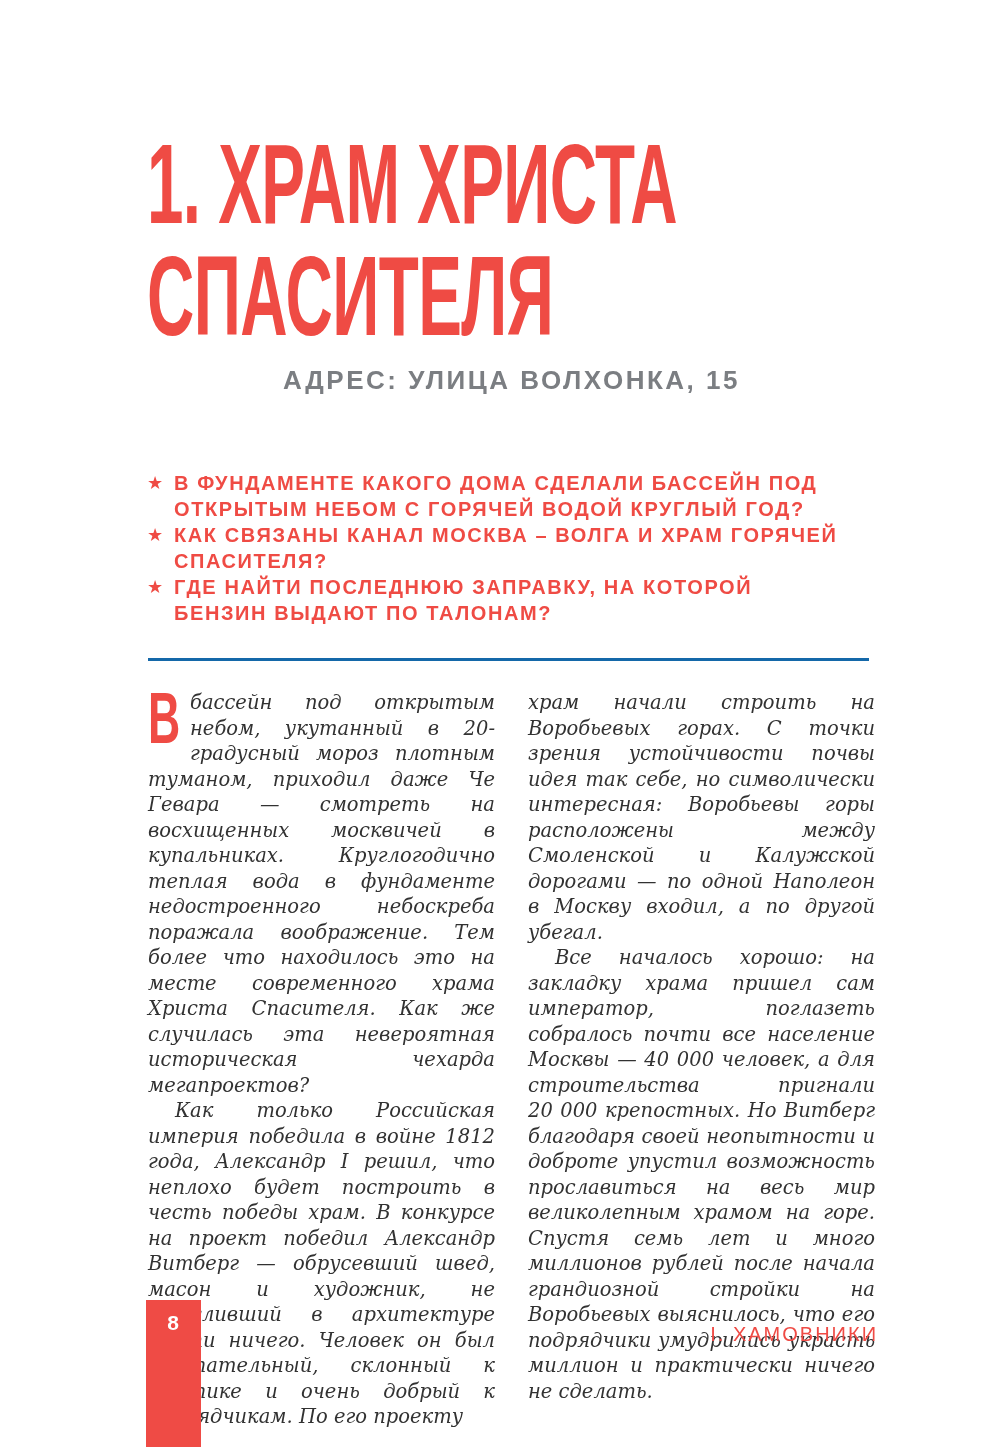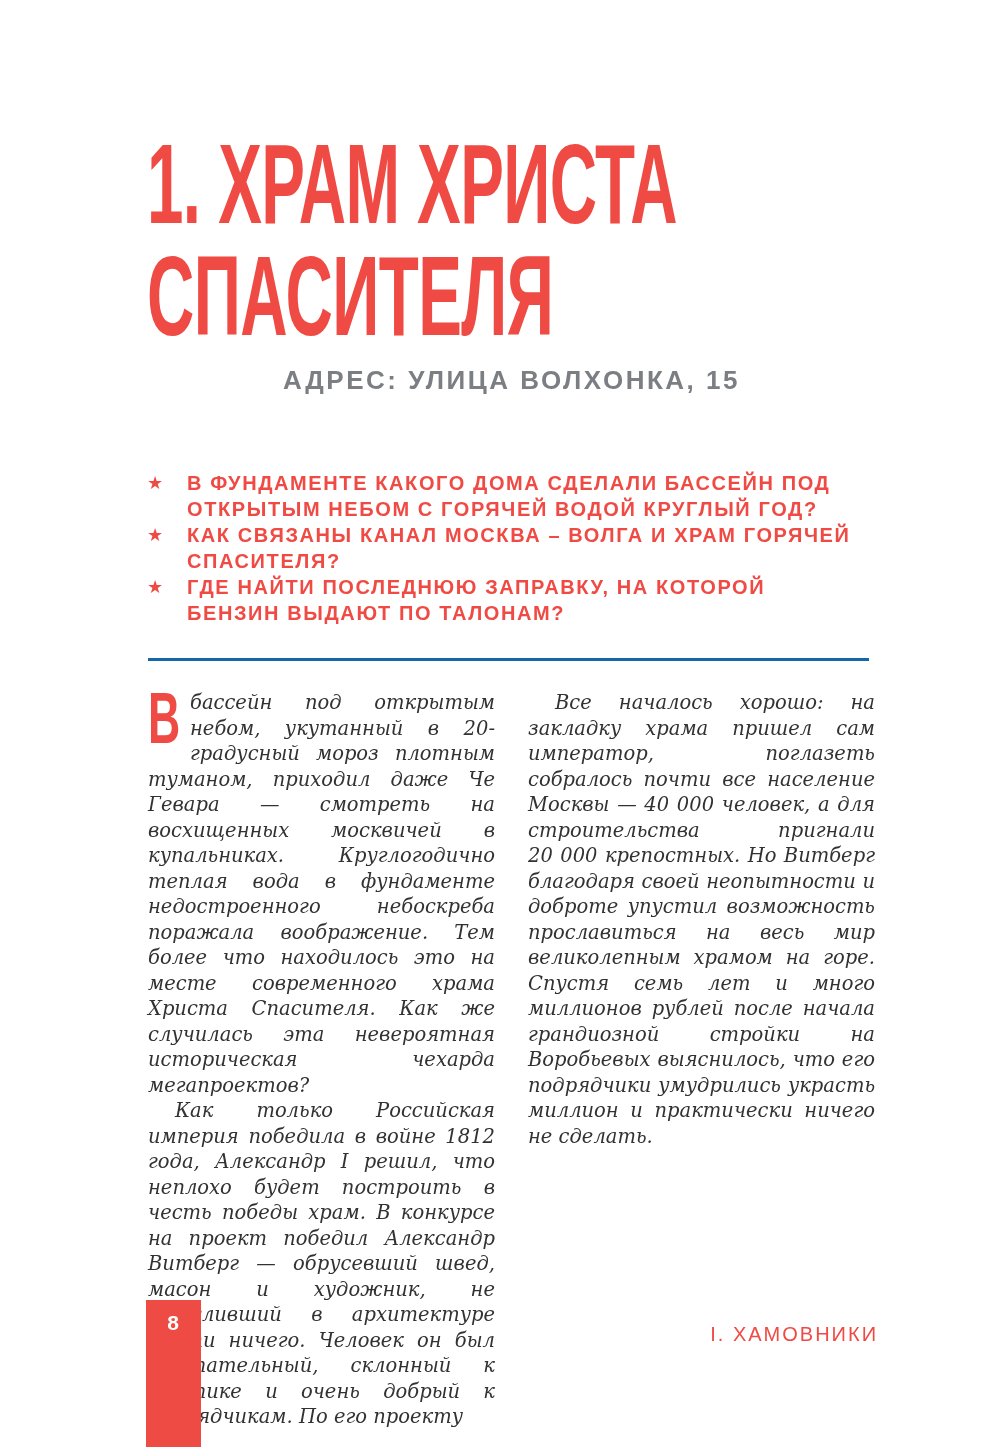--- a/index.html
+++ b/index.html
@@ -52,21 +52,20 @@
     line-height:26px;
     color:#EF4B44;
   }
   .q-text{
     width:673px;
     font-weight:bold;
     font-size:20px;
     line-height:26px;
     letter-spacing:1.6px;
     color:#EF4B44;
-    margin-left:13px;
   }
 
   
   .rule{
     position:absolute;left:148px;top:658px;
     width:721px;height:3px;
     background:#1468A9;
   }
 
   
@@ -159,20 +158,21 @@
   <div class="body">
     <div class="col">
       <p>
         <span class="dropcap-box">
             <span class="dropcap-inner">В</span>
           </span><span>бассейн под открытым небом, укутанный в 20-градусный мороз плотным туманом, приходил даже Че Гевара — смотреть на восхищен­ных москвичей в купальниках. Кругло­годично теплая вода в фундаменте недостроенного небоскреба поражала воображение. Тем более что находи­лось это на месте современного храма Христа Спасителя. Как же случилась эта невероятная историческая чехар­да мегапроектов?</span>
       </p>
       <p class="indent">Как только Российская империя по­бедила в войне 1812 года, Александр I решил, что неплохо будет построить в честь победы храм. В конкурсе на проект победил Александр Витберг — обрусевший швед, масон и художник, не смысливший в архитектуре почти ничего. Человек он был мечтатель­ный, склонный к мистике и очень доб­рый к подрядчикам. По его проекту</p>
     </div>
     <div class="col">
+      <p>храм начали строить на Воробьевых горах. С точки зрения устойчивости почвы идея так себе, но символически интересная: Воробьевы горы располо­жены между Смоленской и Калужской дорогами — по одной Наполеон в Мос­кву входил, а по другой убегал.</p>
       <p class="indent">Все началось хорошо: на закладку храма пришел сам император, по­глазеть собралось почти все населе­ние Москвы — 40&nbsp;000 человек, а для строительства пригнали 20&nbsp;000 кре­постных. Но Витберг благодаря сво­ей неопытности и доброте упустил возможность прославиться на весь мир великолепным храмом на горе. Спустя семь лет и много миллио­нов рублей после начала грандиоз­ной стройки на Воробьевых выясни­лось, что его подрядчики умудрились украсть миллион и практически ни­чего не сделать.</p>
     </div>
   </div>
 
   <div class="folio-block">
     <div class="folio-number">8</div>
   </div>
   <div class="chapter-label">І. ХАМОВНИКИ</div>
 
 </div>

